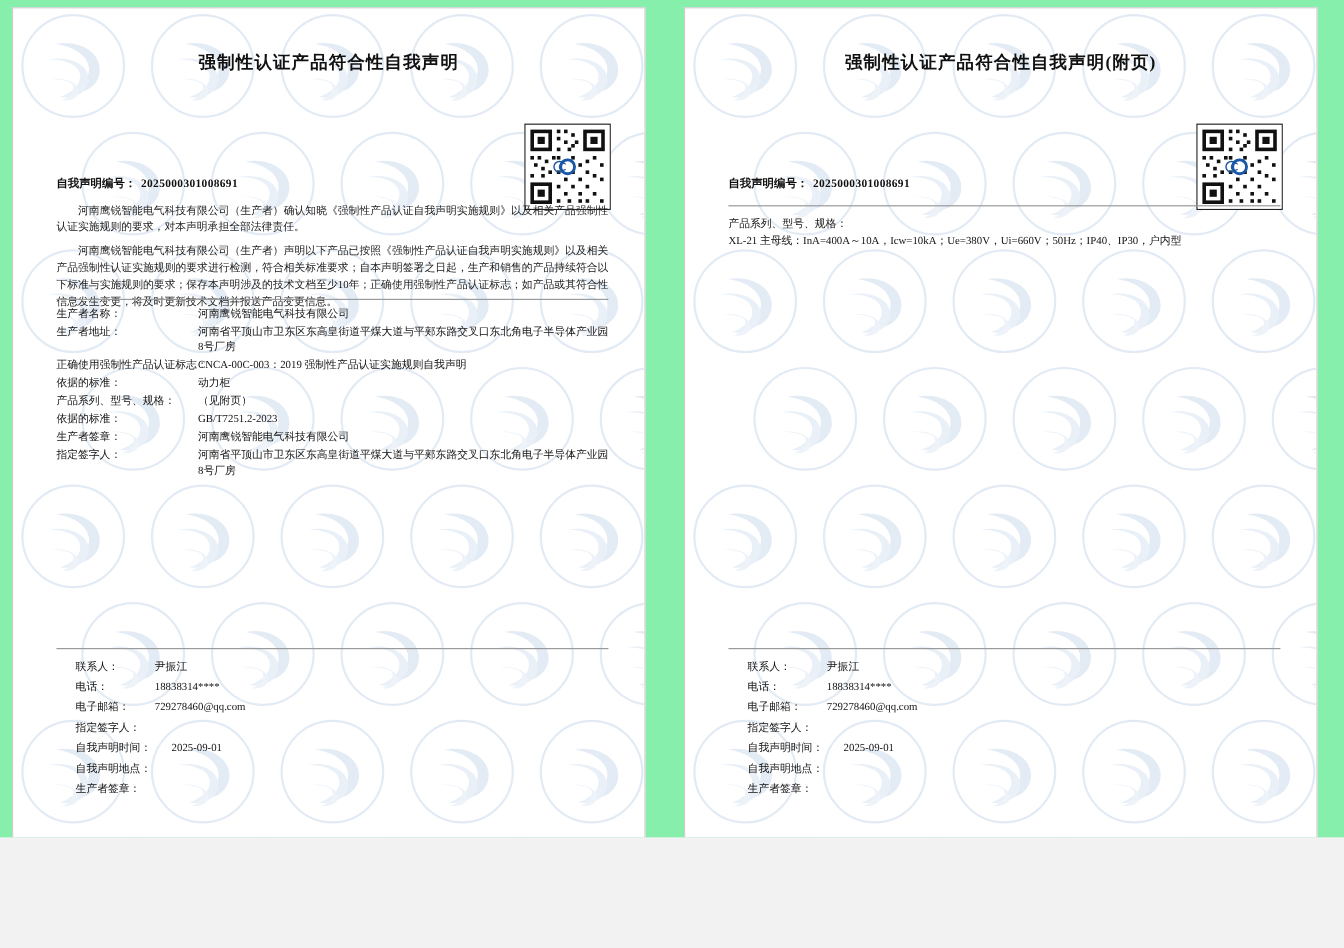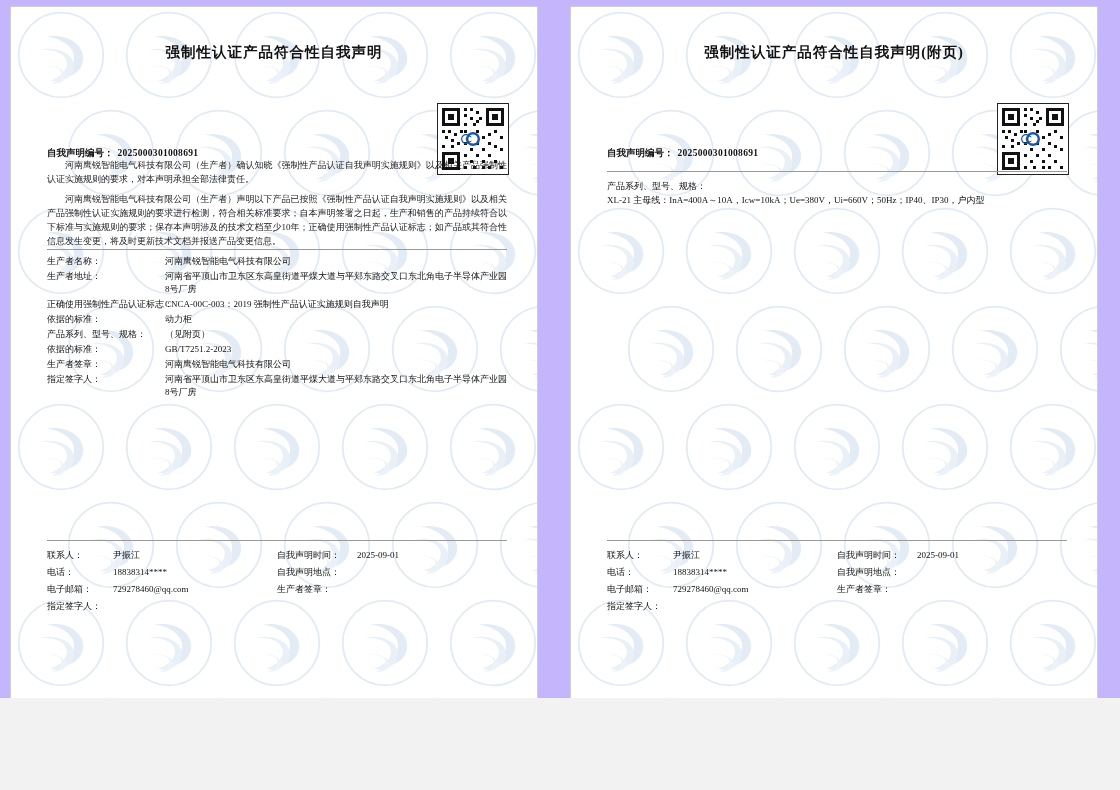--- a/index.html
+++ b/index.html
@@ -5,21 +5,21 @@
   html, body {
     margin: 0;
     padding: 0;
     background: #f2f2f2;
     font-family: "Liberation Sans", sans-serif;
   }
   #root {
     position: relative;
     width: 1120px;
     height: 698px;
-    background: #c4b5fd;
+    background: #86efac;
     overflow: hidden;
   }
   .page {
     position: absolute;
     top: 6px;
     width: 528px;
     height: 778px;
     background: #ffffff;
     border: 1px solid #cfcfcf;
     box-sizing: border-box;
@@ -81,21 +81,21 @@
     font-weight: bold;
     font-family: "Liberation Serif", serif;
     color: #111;
   }
   .decl-no .val { margin-left: 4px; letter-spacing: 0.3px; text-align: right; }
 
   .para-block {
     position: absolute;
     left: 36px;
     right: 30px;
-    top: 116px;
+    top: 126px;
     font-size: 9px;
     line-height: 1.55;
     color: #1a1a1a;
     text-align: justify;
     font-family: "Liberation Serif", serif;
   }
   .para-block p { margin: 0 0 6px 0; text-indent: 18px; }
 
   .rule {
     position: absolute;
@@ -140,27 +140,28 @@
     right: 30px;
     top: 136px;
     font-size: 9px;
     font-family: "Liberation Serif", serif;
     color: #111;
     line-height: 1.6;
   }
 
   .bottom-block {
     position: absolute;
-    left: 36px;
+    left: 52px;
     right: 30px;
     top: 506px;
     font-size: 9px;
     font-family: "Liberation Serif", serif;
     color: #111;
     display: flex;
+    flex-direction: column;
   }
   .bcol { flex: 0 0 50%; }
   .bcol .frow { margin-bottom: 4px; }
   .bcol .flabel { width: 66px; flex: 0 0 66px; }
   .bcol.right .flabel { width: 80px; flex: 0 0 80px; }
 
   .footnote {
     position: absolute;
     left: 24px;
     right: 20px;

